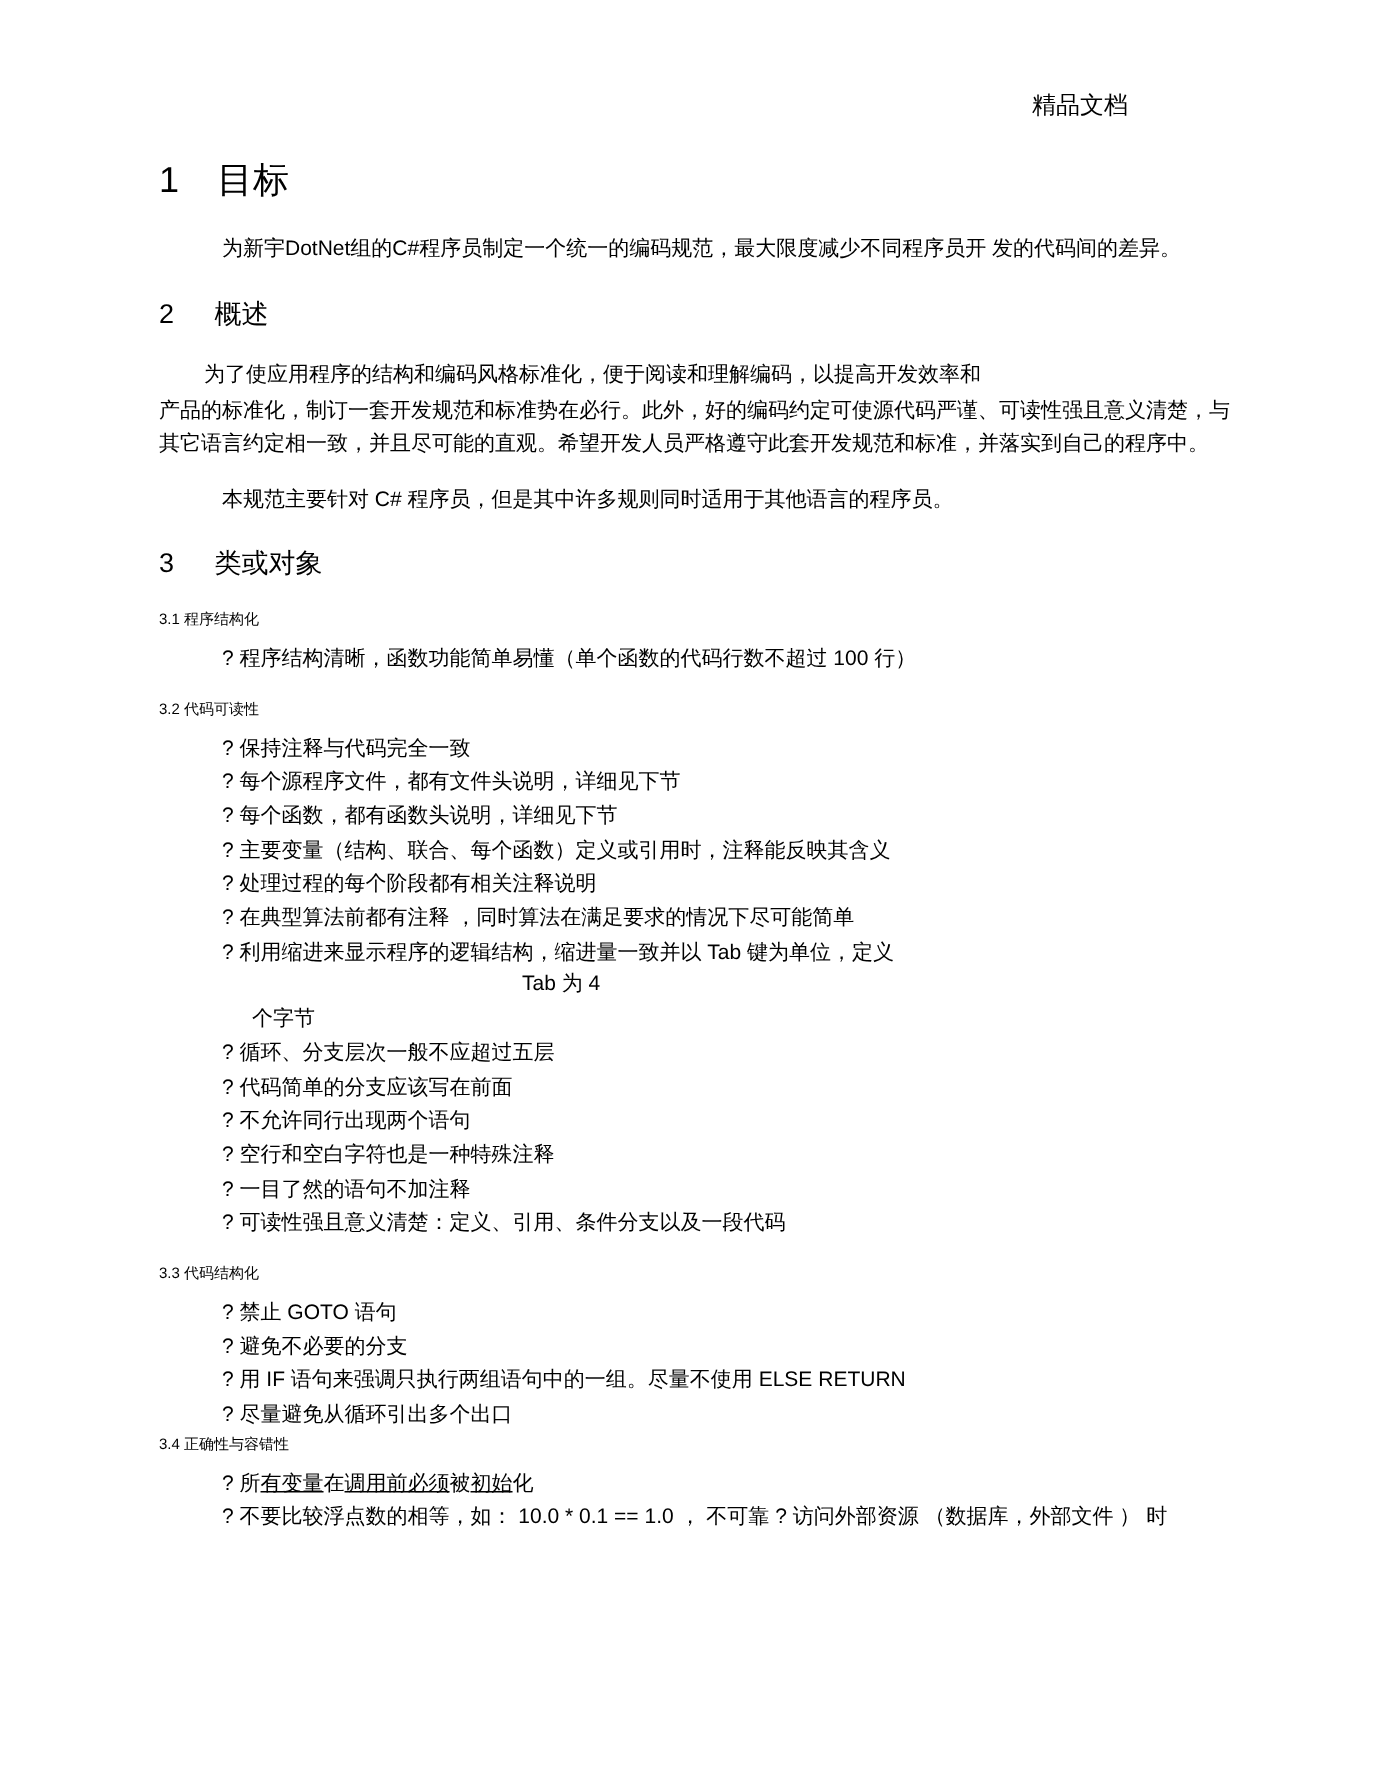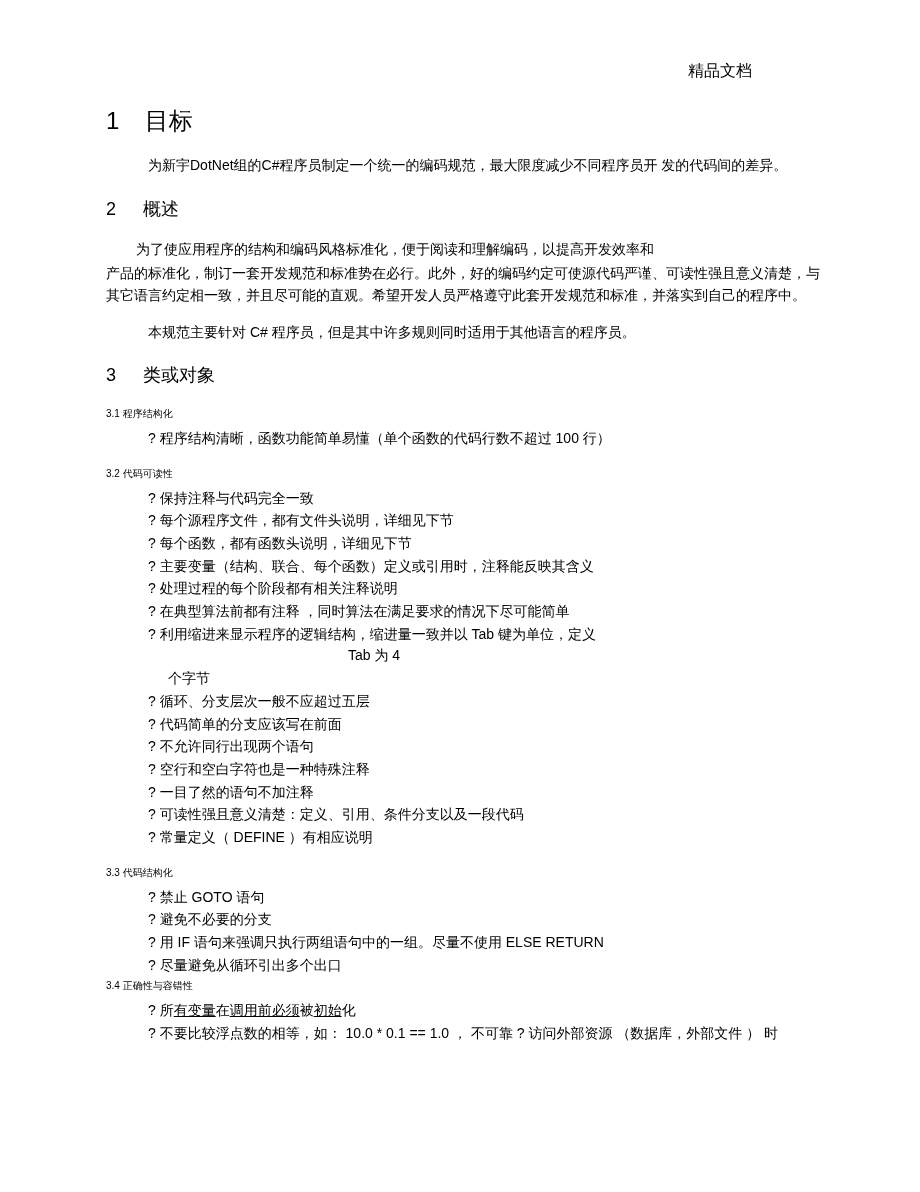--- a/index.html
+++ b/index.html
@@ -96,21 +96,20 @@
     <span>? 利用缩进来显示程序的逻辑结构，缩进量一致并以 Tab 键为单位，定义</span>
     <span class="right-note">Tab 为 4</span>
   </li>
   <li class="sub" style="padding-left:20px;">个字节</li>
   <li>? 循环、分支层次一般不应超过五层</li>
   <li>? 代码简单的分支应该写在前面</li>
   <li>? 不允许同行出现两个语句</li>
   <li>? 空行和空白字符也是一种特殊注释</li>
   <li>? 一目了然的语句不加注释</li>
   <li>? 可读性强且意义清楚：定义、引用、条件分支以及一段代码</li>
-  <li>? 常量定义（ DEFINE ）有相应说明</li>
 </ul>
 
 <div class="h3">
   <span class="num">3.3</span>
   <span>代码结构化</span>
 </div>
 <ul class="items">
   <li>? 禁止 GOTO 语句</li>
   <li>? 避免不必要的分支</li>
   <li>? 用 IF 语句来强调只执行两组语句中的一组。尽量不使用 ELSE RETURN</li>

